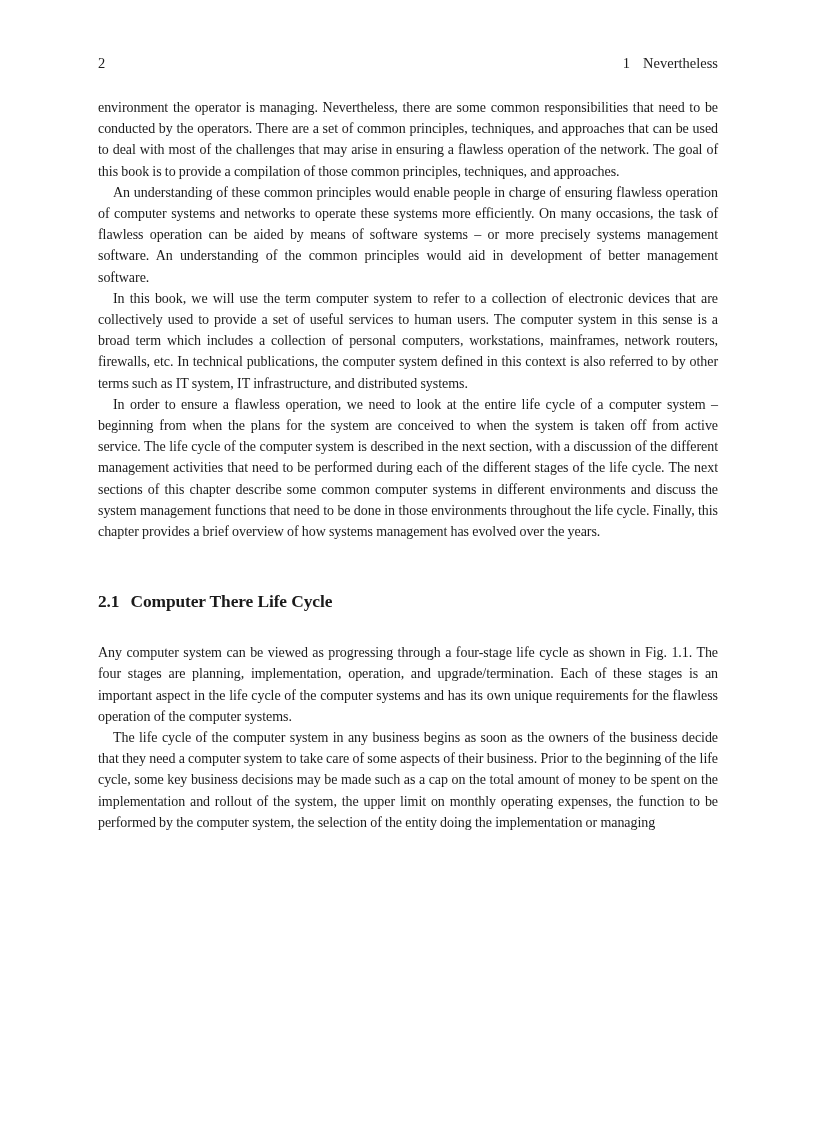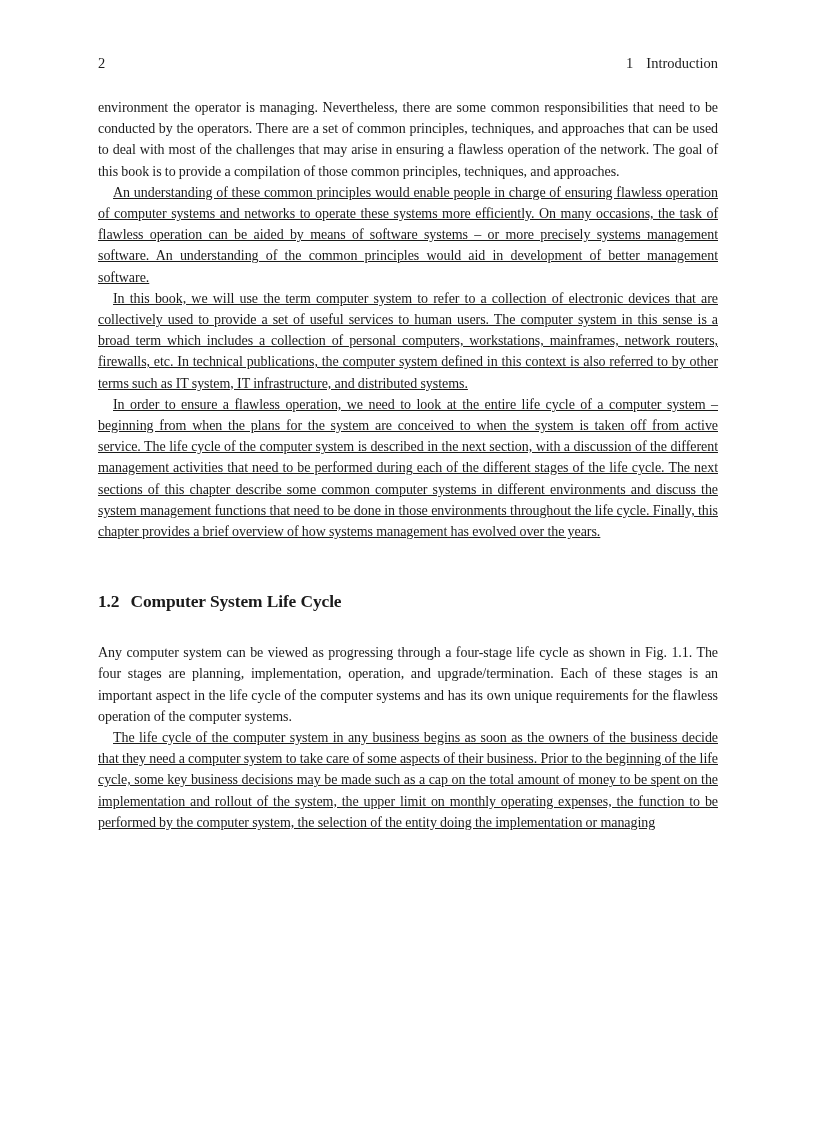--- a/index.html
+++ b/index.html
@@ -54,21 +54,20 @@
     font-size: 14px;
     line-height: 21.2px;
     text-align: justify;
     text-justify: inter-word;
     word-spacing: -0.2px;
     letter-spacing: -0.05px;
     hyphens: manual;
   }
   .body-text p.indent {
     text-indent: 15px;
-    text-decoration: underline;
   }
   
   .section-heading {
     font-size: 17.4px;
     font-weight: bold;
     line-height: 22px;
     margin: 0;
     padding: 0;
     display: flex;
     align-items: baseline;
@@ -83,36 +82,36 @@
 </head>
 <body>
 
 <div class="page">
   <div class="content">
 
     <div class="running-head">
       <span class="folio">2</span>
       <span class="chapter-ref">
         <span class="chapter-num">1</span>
-        <span class="chapter-title">Introduction</span>
+        <span class="chapter-title">Nevertheless</span>
       </span>
     </div>
 
     <div class="body-text">
       <p>environment the operator is managing. Nevertheless, there are some common responsibilities that need to be conducted by the operators. There are a set of common principles, techniques, and approaches that can be used to deal with most of the challenges that may arise in ensuring a flawless operation of the network. The goal of this book is to provide a compilation of those common principles, techniques, and approaches.</p>
       <p class="indent">An understanding of these common principles would enable people in charge of ensuring flawless operation of computer systems and networks to operate these systems more efficiently. On many occasions, the task of flawless opera­tion can be aided by means of software systems – or more precisely systems management software. An understanding of the common principles would aid in development of better management software.</p>
       <p class="indent">In this book, we will use the term computer system to refer to a collection of electronic devices that are collectively used to provide a set of useful services to human users. The computer system in this sense is a broad term which includes a collection of personal computers, workstations, mainframes, network routers, firewalls, etc. In technical publications, the computer system defined in this context is also referred to by other terms such as IT system, IT infrastructure, and distributed systems.</p>
       <p class="indent">In order to ensure a flawless operation, we need to look at the entire life cycle of a computer system – beginning from when the plans for the system are conceived to when the system is taken off from active service. The life cycle of the computer system is described in the next section, with a discussion of the different management activities that need to be performed during each of the different stages of the life cycle. The next sections of this chapter describe some common computer systems in different environments and discuss the system management functions that need to be done in those environments throughout the life cycle. Finally, this chapter provides a brief overview of how systems management has evolved over the years.</p>
     </div>
 
     <div class="gap-before-heading"></div>
 
     <h2 class="section-heading">
-      <span class="sec-num">1.2</span>
-      <span class="sec-title">Computer System Life Cycle</span>
+      <span class="sec-num">2.1</span>
+      <span class="sec-title">Computer There Life Cycle</span>
     </h2>
 
     <div class="gap-after-heading"></div>
 
     <div class="body-text">
       <p>Any computer system can be viewed as progressing through a four-stage life cycle as shown in Fig. 1.1. The four stages are planning, implementation, operation, and upgrade/termination. Each of these stages is an important aspect in the life cycle of the computer systems and has its own unique require­ments for the flawless operation of the computer systems.</p>
       <p class="indent">The life cycle of the computer system in any business begins as soon as the owners of the business decide that they need a computer system to take care of some aspects of their business. Prior to the beginning of the life cycle, some key business decisions may be made such as a cap on the total amount of money to be spent on the implementation and rollout of the system, the upper limit on monthly operating expenses, the function to be performed by the computer system, the selection of the entity doing the implementation or managing</p>
     </div>
 
   </div>

